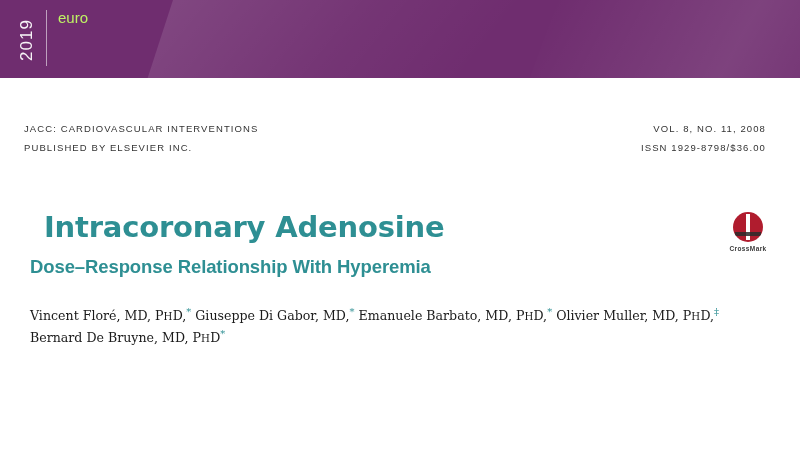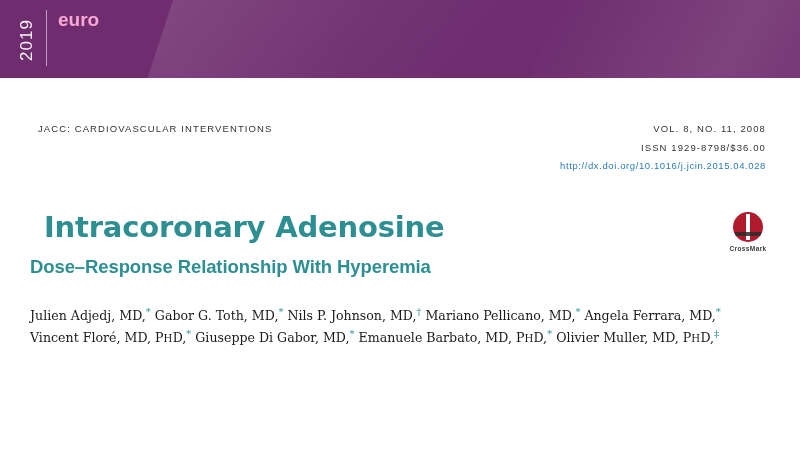--- a/index.html
+++ b/index.html
@@ -74,42 +74,42 @@
     top: 10px;
     width: 1px;
     height: 56px;
     background: rgba(255,255,255,0.55);
   }
 
   .logo-euro {
     position: absolute;
     left: 58px;
     top: 10px;
-    color: #f9a8d4;
-    font-size: 19px;
-    font-weight: 700;
+    color: #bef264;
+    font-size: 15px;
+    font-weight: 400;
     letter-spacing: 0px;
     line-height: 1;
   }
   .logo-pcr {
     position: absolute;
     left: 56px;
     top: 25px;
     color: #ffffff;
     font-size: 40px;
     font-weight: 700;
     letter-spacing: -1px;
     line-height: 1;
   }
 
   
   .meta {
     position: absolute;
     top: 120px;
-    left: 38px;
+    left: 24px;
     right: 34px;
     height: 64px;
     font-size: 9.5px;
     letter-spacing: 1.1px;
     color: #333333;
     line-height: 1.95;
   }
   .meta-left {
     position: absolute;
     left: 0;
@@ -229,34 +229,34 @@
     <div class="sheen"></div>
     <div class="sheen2"></div>
     <div class="year">2019</div>
     <div class="logo-divider"></div>
     <div class="logo-euro">euro</div>
   </div>
 
   <div class="meta">
     <div class="meta-left">
       <div class="meta-line">JACC: CARDIOVASCULAR INTERVENTIONS</div>
+      <div class="meta-line">PUBLISHED BY ELSEVIER INC.</div>
     </div>
     <div class="meta-right">
       <div class="meta-line">VOL. 8, NO. 11, 2008</div>
       <div class="meta-line">ISSN 1929-8798/$36.00</div>
-      <div class="meta-line meta-doi">http://dx.doi.org/10.1016/j.jcin.2015.04.028</div>
     </div>
   </div>
 
   <div class="title">Intracoronary Adenosine</div>
   <div class="subtitle">Dose–Response Relationship With Hyperemia</div>
 
   <div class="crossmark">
     <div class="cm-circle"></div>
     <div class="cm-label">CrossMark</div>
   </div>
 
   <div class="authors">
-      <div class="authors-line"><span>Julien Adjedj, MD,</span><span class="sup">*</span><span> Gabor G. Toth, MD,</span><span class="sup">*</span><span> Nils P. Johnson, MD,</span><span class="sup">†</span><span> Mariano Pellicano, MD,</span><span class="sup">*</span><span> Angela Ferrara, MD,</span><span class="sup">*</span></div>
       <div class="authors-line"><span>Vincent Floré, MD, P<span class="sc">H</span>D,</span><span class="sup">*</span><span> Giuseppe Di Gabor, MD,</span><span class="sup">*</span><span> Emanuele Barbato, MD, P<span class="sc">H</span>D,</span><span class="sup">*</span><span> Olivier Muller, MD, P<span class="sc">H</span>D,</span><span class="sup">‡</span></div>
+      <div class="authors-line"><span>Bernard De Bruyne, MD, P<span class="sc">H</span>D</span><span class="sup">*</span></div>
     </div>
 
 </div>
 
 </body></html>

